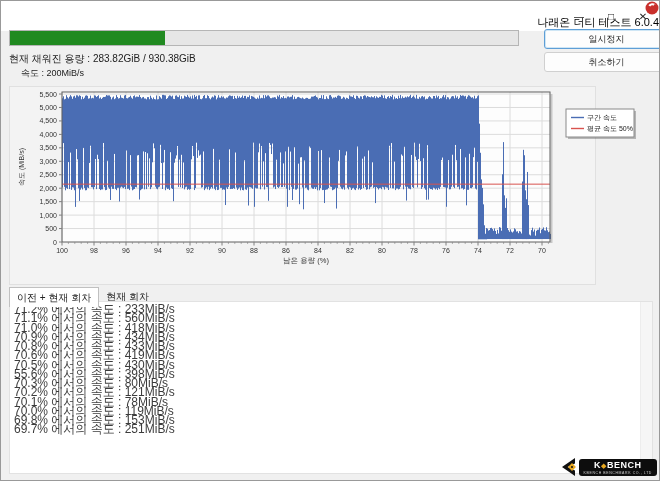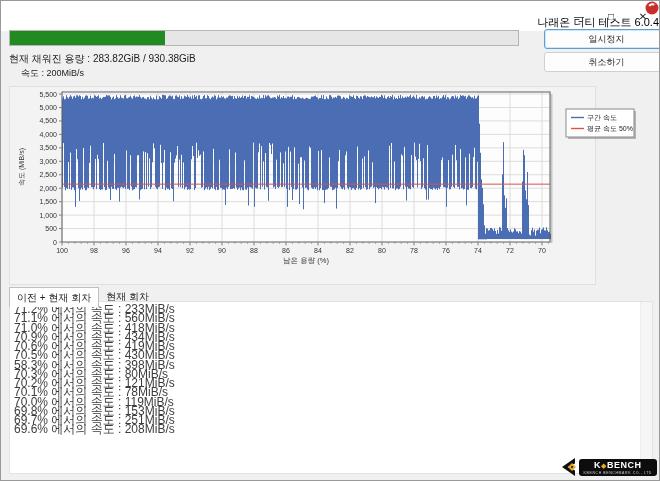--- a/index.html
+++ b/index.html
@@ -744,30 +744,30 @@
     <div class="tab selected">이전 + 현재 회차</div>
     <div class="tab">현재 회차</div>
   </div>
 
   <div class="log-panel">
     <ul class="log-list" id="log-list">
         <li>71.2% 에서의 속도 : 233MiB/s</li>
         <li>71.1% 에서의 속도 : 560MiB/s</li>
         <li>71.0% 에서의 속도 : 418MiB/s</li>
         <li>70.9% 에서의 속도 : 434MiB/s</li>
+        <li>70.8% 에서의 속도 : 433MiB/s</li>
         <li>70.6% 에서의 속도 : 419MiB/s</li>
         <li>70.5% 에서의 속도 : 430MiB/s</li>
-        <li>58.3% 에서의 속도 : 398MiB/s</li>
+        <li>55.6% 에서의 속도 : 398MiB/s</li>
         <li>70.3% 에서의 속도 : 80MiB/s</li>
         <li>70.2% 에서의 속도 : 121MiB/s</li>
         <li>70.1% 에서의 속도 : 78MiB/s</li>
         <li>70.0% 에서의 속도 : 119MiB/s</li>
         <li>69.8% 에서의 속도 : 153MiB/s</li>
         <li>69.7% 에서의 속도 : 251MiB/s</li>
-        <li>69.6% 에서의 속도 : 208MiB/s</li>
       </ul>
     <div class="log-scroll"></div>
   </div>
 
   <div class="kbench">
     <svg class="kbench-mark" width="18" height="20" viewBox="0 0 18 20">
       <path d="M16 1 L3 10 L16 19 L16 13.5 L8.5 10 L16 6.5 Z" fill="#111"></path>
       <rect x="10.2" y="7.2" width="5.6" height="5.6" fill="#e8a820" transform="rotate(45 13 10)"></rect>
       <circle cx="13" cy="10" r="1" fill="#111"></circle>
     </svg>

